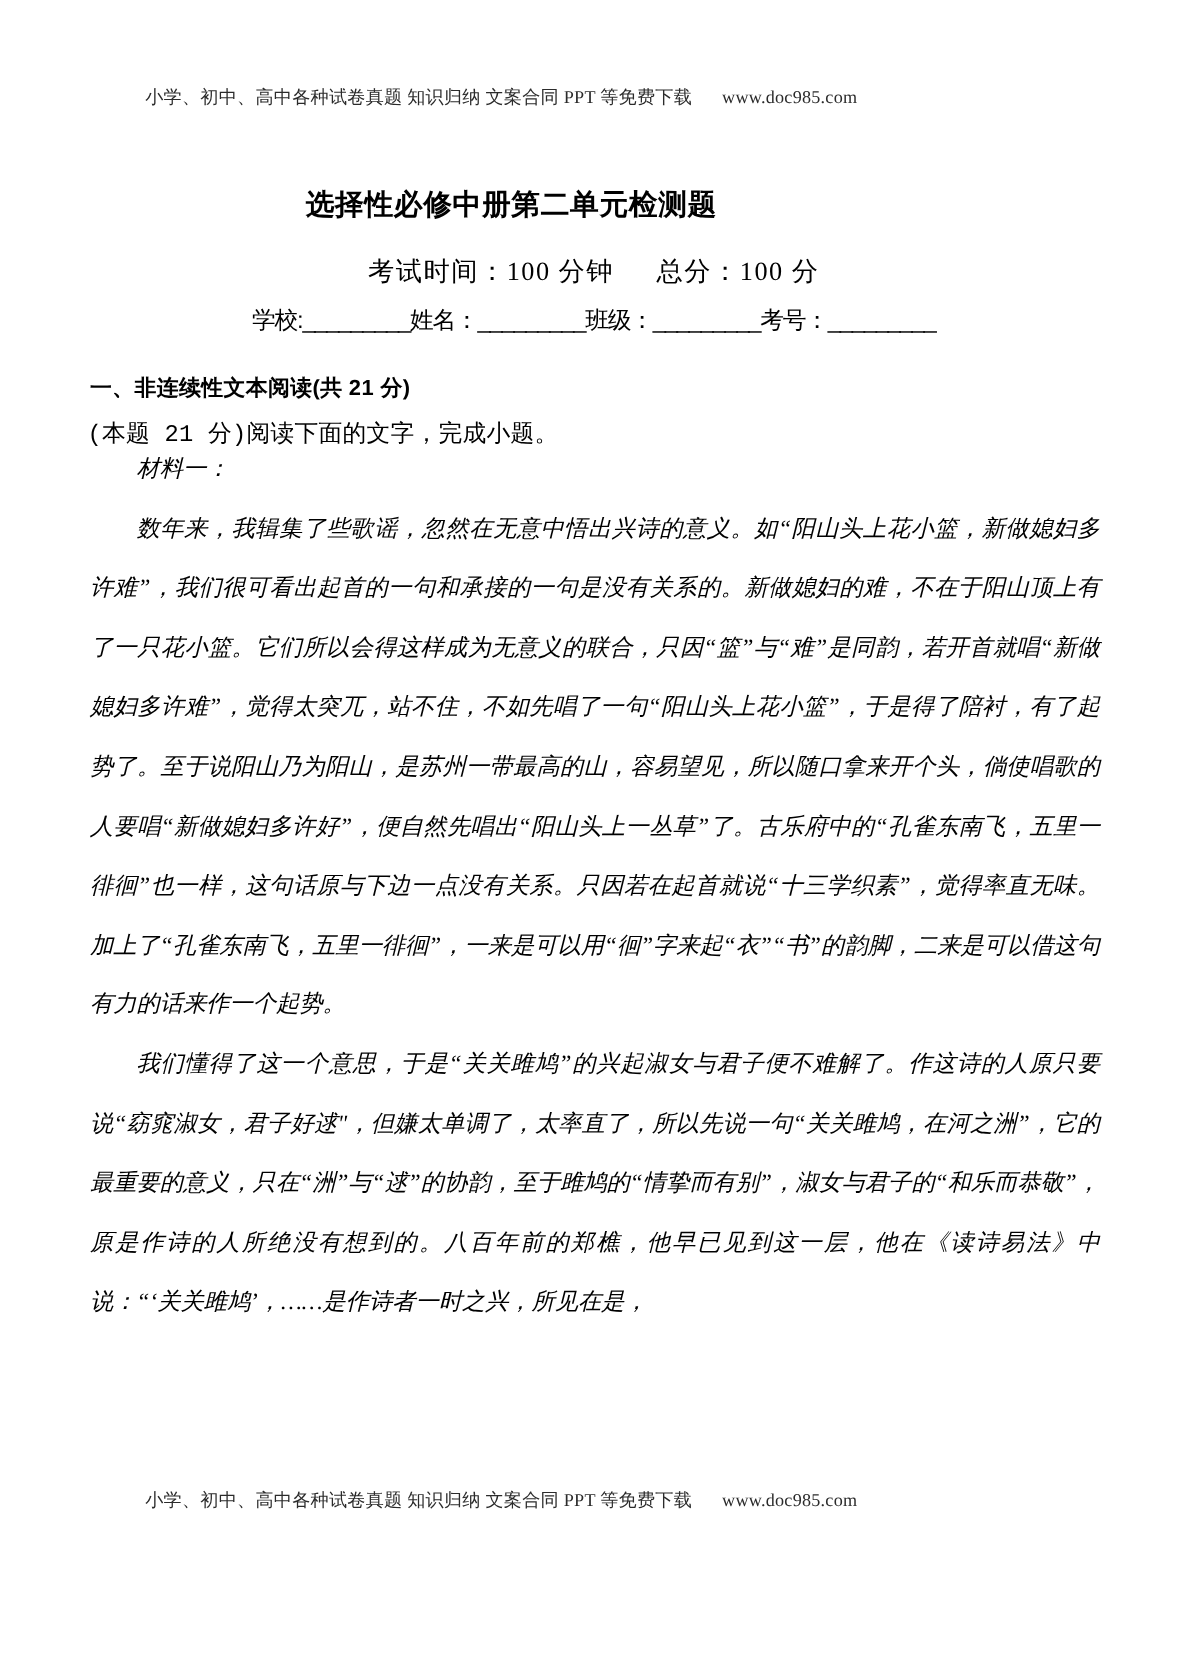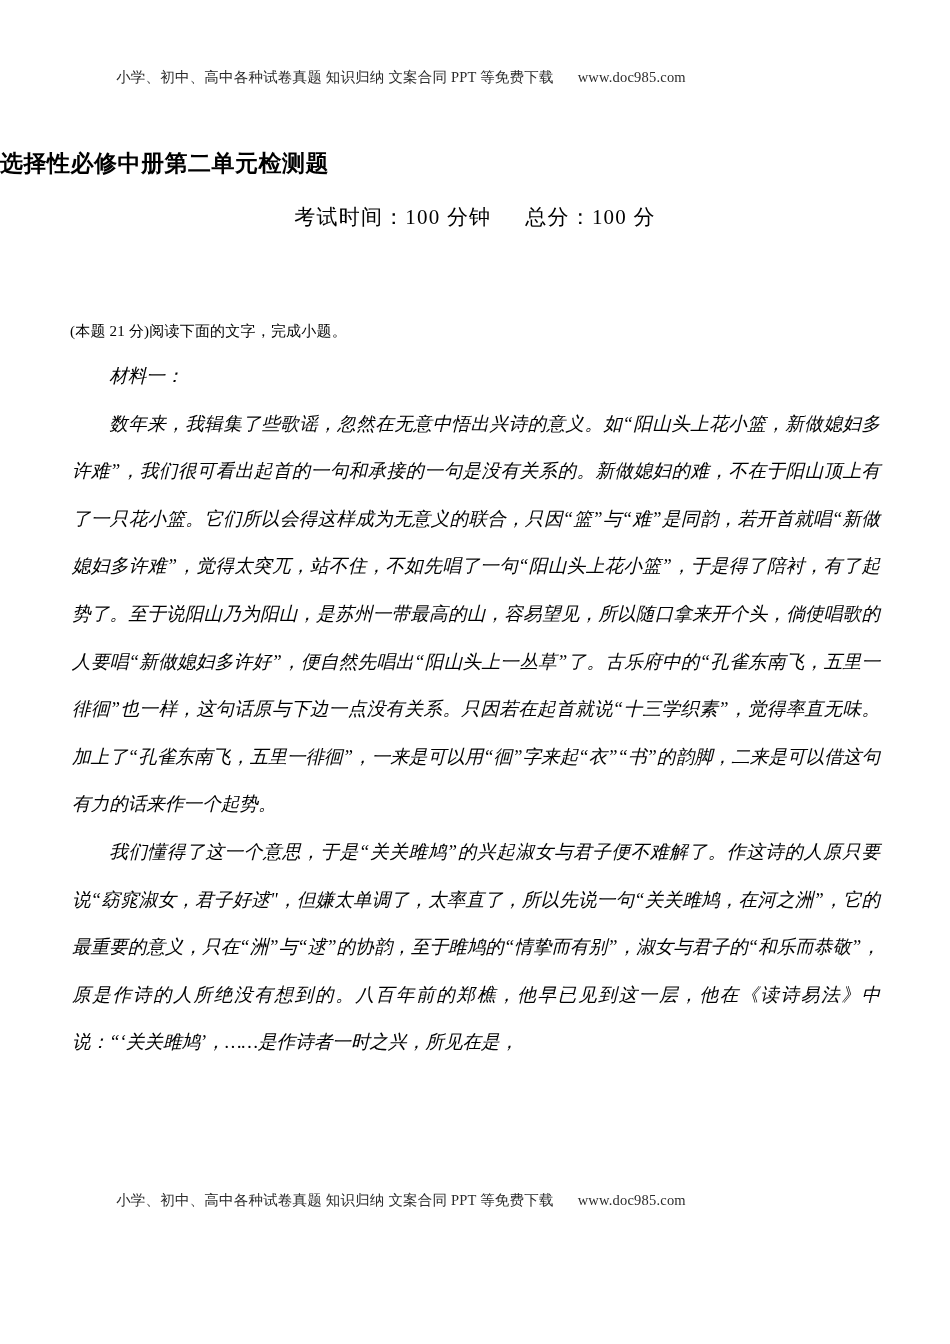--- a/index.html
+++ b/index.html
@@ -41,21 +41,21 @@
   .running-line .url {
     margin-left: 24px;
   }
 
   
   .doc-title {
     position: absolute;
     top: 148px;
     left: 0;
     width: 818px;
-    text-align: left;
+    text-align: center;
     font-family: "Liberation Sans", "DejaVu Sans", sans-serif;
     font-weight: bold;
     font-size: 23px;
     letter-spacing: 0.5px;
   }
 
   .exam-meta {
     position: absolute;
     top: 203px;
     left: 0;
@@ -87,25 +87,26 @@
     left: 72px;
     width: 810px;
     font-family: "Liberation Sans", "DejaVu Sans", sans-serif;
     font-weight: bold;
     font-size: 17.5px;
     letter-spacing: 0.3px;
   }
 
   .section-sub {
     position: absolute;
-    top: 322px;
+    top: 334px;
     left: 70px;
     width: 812px;
-    font-size: 15px;
+    font-size: 19px;
     letter-spacing: 0.2px;
+    font-family: Liberation Mono, monospace;
   }
 
   
   .passage {
     position: absolute;
     top: 352px;
     left: 72px;
     width: 808px;
     font-family: "Liberation Serif", "DejaVu Serif", serif;
     font-style: italic;
@@ -134,21 +135,25 @@
   <div class="running-line running-header">
     <span>小学、初中、高中各种试卷真题 知识归纳 文案合同 PPT 等免费下载</span><span class="url">www.doc985.com</span>
   </div>
 
   <div class="doc-title">选择性必修中册第二单元检测题</div>
 
   <div class="exam-meta">
     <span>考试时间：100 分钟</span><span class="gap"></span><span>总分：100 分</span>
   </div>
 
+  <div class="student-fields">
+    <span class="blank">学校:_________</span><span class="blank">姓名：_________</span><span class="blank">班级：_________</span><span class="blank">考号：_________</span>
+  </div>
 
+  <div class="section-heading">一、非连续性文本阅读(共 21 分)</div>
   <div class="section-sub">(本题 21 分)阅读下面的文字，完成小题。</div>
 
   <div class="passage">
     <p class="label">材料一：</p>
     <p>数年来，我辑集了些歌谣，忽然在无意中悟出兴诗的意义。如“阳山头上花小篮，新做媳妇多许难”，我们很可看出起首的一句和承接的一句是没有关系的。新做媳妇的难，不在于阳山顶上有了一只花小篮。它们所以会得这样成为无意义的联合，只因“篮”与“难”是同韵，若开首就唱“新做媳妇多许难”，觉得太突兀，站不住，不如先唱了一句“阳山头上花小篮”，于是得了陪衬，有了起势了。至于说阳山乃为阳山，是苏州一带最高的山，容易望见，所以随口拿来开个头，倘使唱歌的人要唱“新做媳妇多许好”，便自然先唱出“阳山头上一丛草”了。古乐府中的“孔雀东南飞，五里一徘徊”也一样，这句话原与下边一点没有关系。只因若在起首就说“十三学织素”，觉得率直无味。加上了“孔雀东南飞，五里一徘徊”，一来是可以用“徊”字来起“衣”“书”的韵脚，二来是可以借这句有力的话来作一个起势。</p>
     <p>我们懂得了这一个意思，于是“关关雎鸠”的兴起淑女与君子便不难解了。作这诗的人原只要说“窈窕淑女，君子好逑"，但嫌太单调了，太率直了，所以先说一句“关关雎鸠，在河之洲”，它的最重要的意义，只在“洲”与“逑”的协韵，至于雎鸠的“情挚而有别”，淑女与君子的“和乐而恭敬”，原是作诗的人所绝没有想到的。八百年前的郑樵，他早已见到这一层，他在《读诗易法》中说：“‘关关雎鸠’，……是作诗者一时之兴，所见在是，</p>
   </div>
 
   <div class="running-line running-footer">
     <span>小学、初中、高中各种试卷真题 知识归纳 文案合同 PPT 等免费下载</span><span class="url">www.doc985.com</span>

